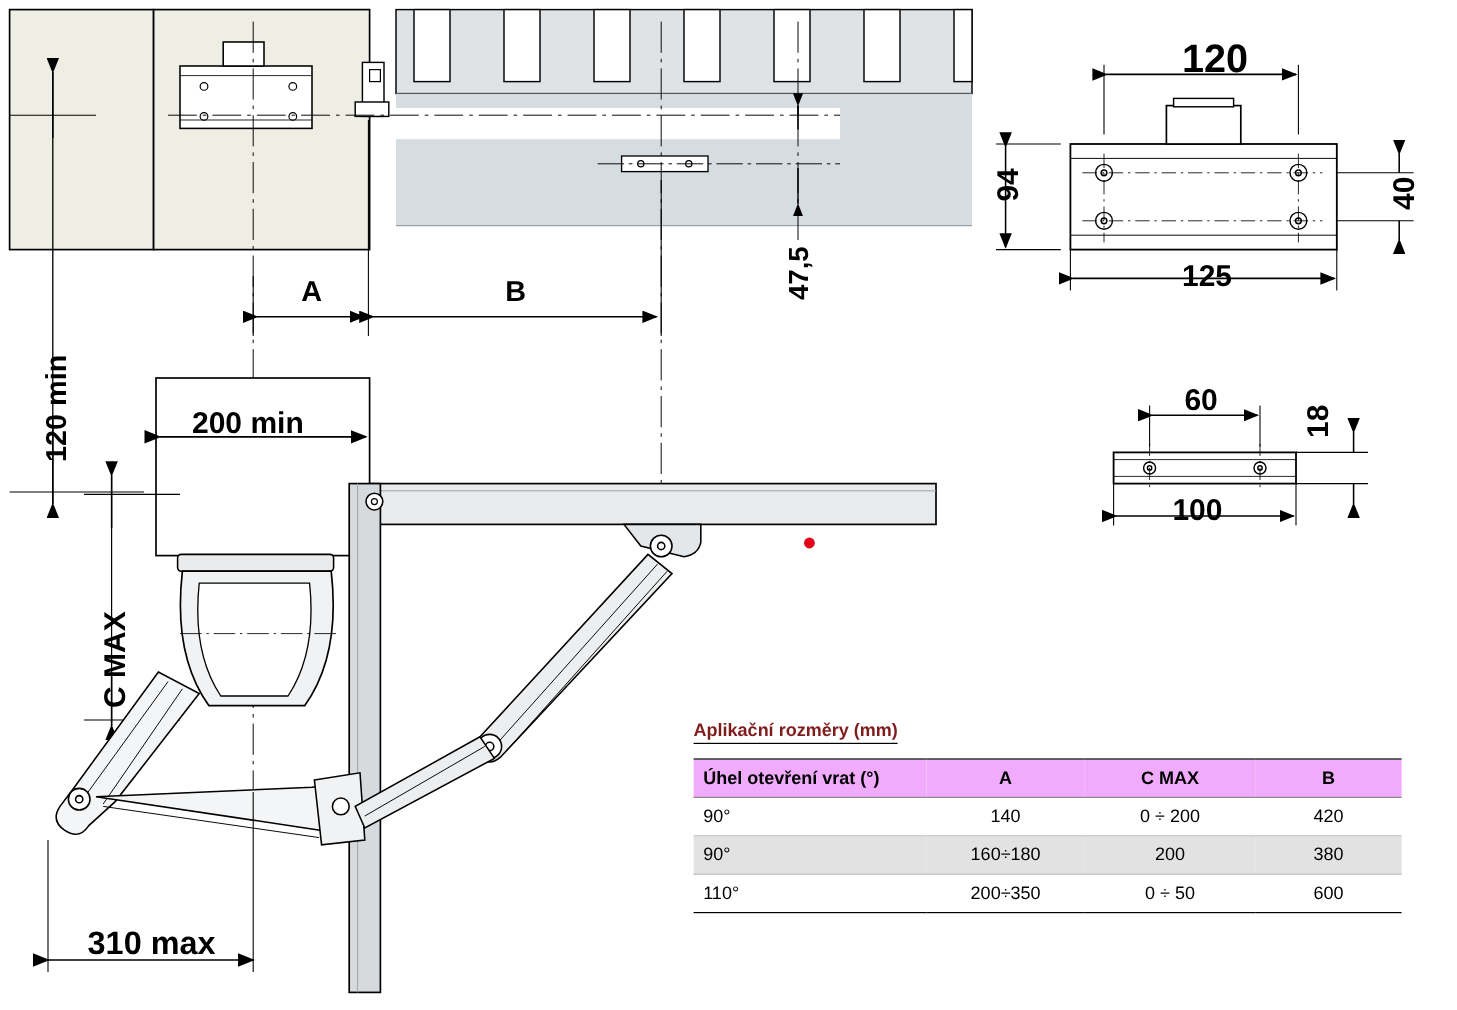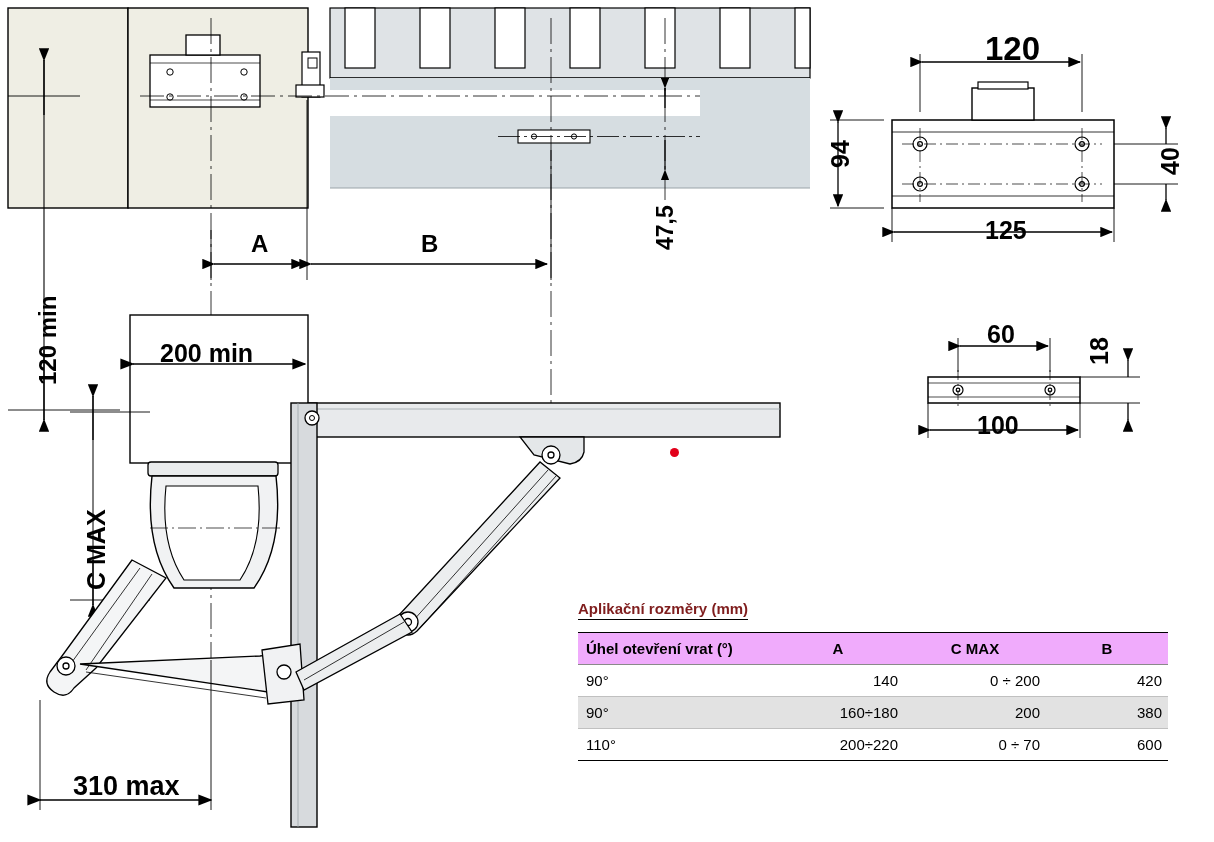--- a/index.html
+++ b/index.html
@@ -62,21 +62,21 @@
     text-align: center;
     border-top: 1.5px solid #000;
     border-bottom: 1px solid #8a8a8a;
   }
   table.dims thead th.first {
     text-align: left;
     padding-left: 8px;
   }
   table.dims tbody td {
     padding: 7px 6px;
-    text-align: right;
+    text-align: center;
     border-bottom: 1px solid #c0c0c0;
   }
   table.dims tbody td.first {
     text-align: left;
     padding-left: 8px;
   }
   table.dims tbody tr.alt td {
     background: #e2e2e2;
   }
   table.dims tbody tr:last-child td {
@@ -373,21 +373,21 @@
           <td>420</td>
         </tr>
         <tr class="alt">
           <td class="first">90°</td>
           <td>160÷180</td>
           <td>200</td>
           <td>380</td>
         </tr>
         <tr>
           <td class="first">110°</td>
-          <td>200÷220</td>
-          <td>0 ÷ 70</td>
+          <td>200÷350</td>
+          <td>0 ÷ 50</td>
           <td>600</td>
         </tr>
       </tbody>
     </table>
   </div>
 
 </div>
 
 </body></html>

